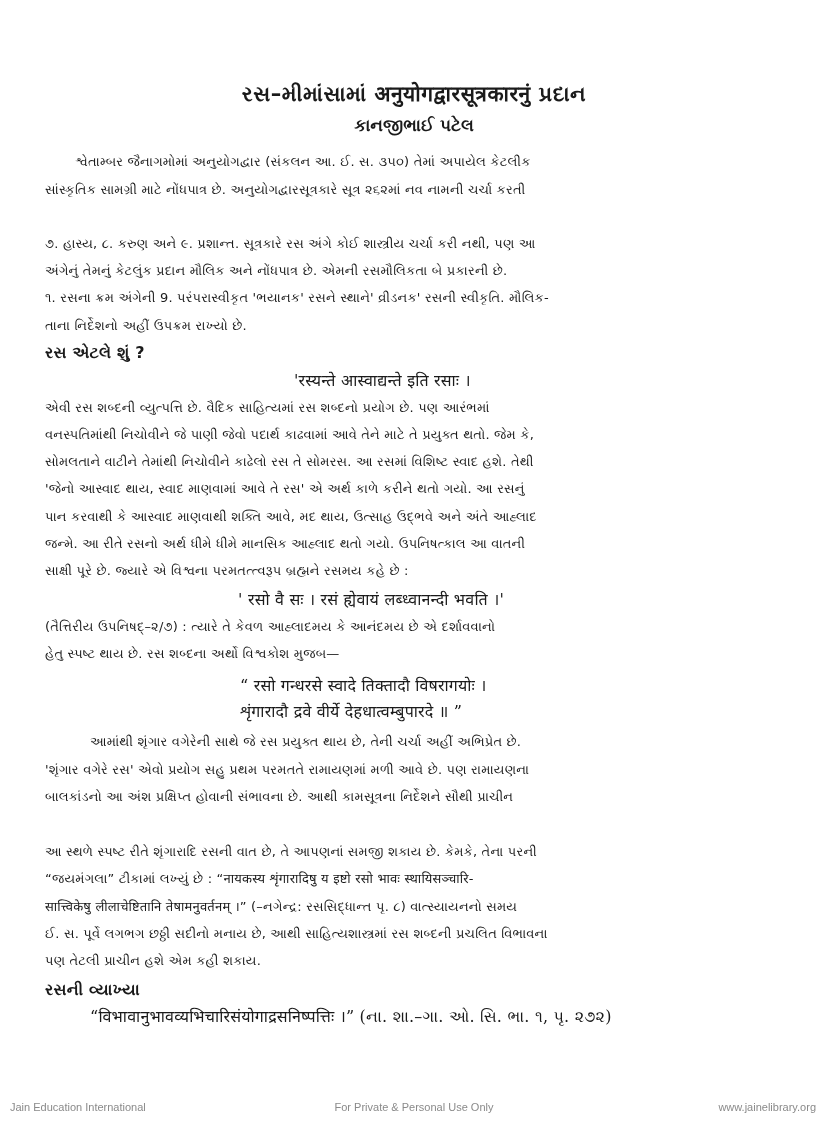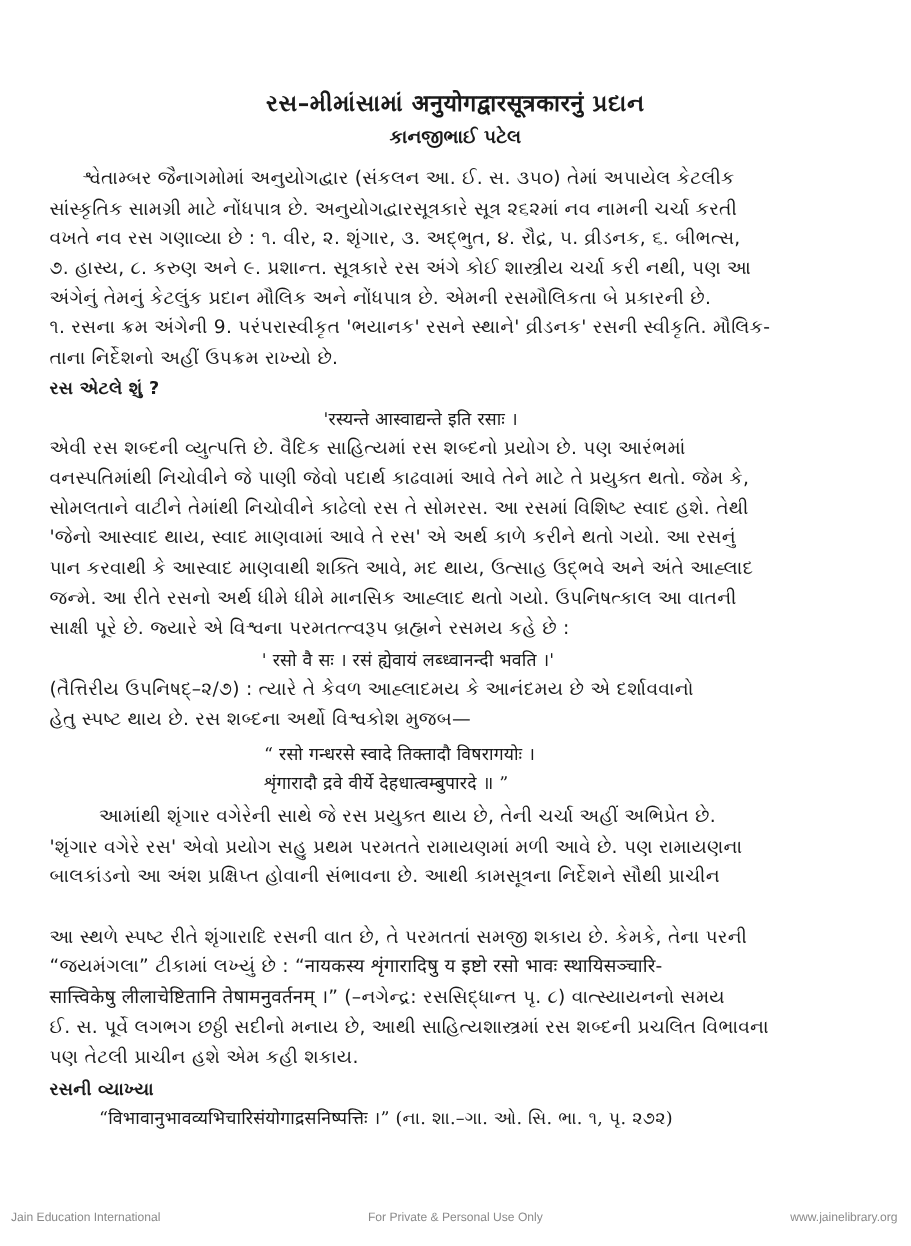--- a/index.html
+++ b/index.html
@@ -17,21 +17,21 @@
     }
     .page {
       position: absolute;
       left: 0; top: 0;
       width: 828px;
       height: 954px;
     }
     .line {
       position: absolute;
       white-space: nowrap;
-      font-size: 17px;
+      font-size: 13px;
       line-height: 20px;
       letter-spacing: 0.2px;
     }
     .title {
       position: absolute;
       top: 80px;
       left: 0;
       width: 828px;
       text-align: center;
       font-size: 21px;
@@ -72,21 +72,20 @@
 </head>
 <body>
 
 <div class="page">
 
   <div class="title">રસ–મીમાંસામાં अनुयोगद्वारसूत्रकारनुं પ્રદાન</div>
   <div class="author">કાનજીભાઈ પટેલ</div>
 
   <div class="line" style="top:152px; left:75px; width:720px;">શ્વેતામ્બર જૈનાગમોમાં અનુયોગદ્વાર (સંકલન આ. ઈ. સ. ૩૫૦) તેમાં અપાયેલ કેટલીક</div>
   <div class="line" style="top:180px; left:45px; width:750px;">સાંસ્કૃતિક સામગ્રી માટે નોંધપાત્ર છે. અનુયોગદ્વારસૂત્રકારે સૂત્ર ૨૬૨માં નવ નામની ચર્ચા કરતી</div>
-  <div class="line" style="top:207px; left:45px; width:750px;">વખતે નવ રસ ગણાવ્યા છે : ૧. વીર, ૨. શૃંગાર, ૩. અદ્ભુત, ૪. રૌદ્ર, ૫. વ્રીડનક, ૬. બીભત્સ,</div>
   <div class="line" style="top:234px; left:45px; width:750px;">૭. હાસ્ય, ૮. કરુણ અને ૯. પ્રશાન્ત. સૂત્રકારે રસ અંગે કોઈ શાસ્ત્રીય ચર્ચા કરી નથી, પણ આ</div>
   <div class="line" style="top:261px; left:45px; width:750px;">અંગેનું તેમનું કેટલુંક પ્રદાન મૌલિક અને નોંધપાત્ર છે. એમની રસમૌલિકતા બે પ્રકારની છે.</div>
   <div class="line" style="top:288px; left:45px; width:750px;">૧. રસના ક્રમ અંગેની 9. પરંપરાસ્વીકૃત 'ભયાનક' રસને સ્થાને' વ્રીડનક' રસની સ્વીકૃતિ. મૌલિક-</div>
   <div class="line" style="top:316px; left:45px;">તાના નિર્દેશનો અહીં ઉપક્રમ રાખ્યો છે.</div>
 
   <div class="line heading" style="top:343px; left:45px;">રસ એટલે શું ?</div>
 
   <div class="line sanskrit" style="top:371px; left:294px;">'रस्यन्ते आस्वाद्यन्ते इति रसाः ।</div>
 
   <div class="line" style="top:398px; left:45px; width:760px;">એવી રસ શબ્દની વ્યુત્પત્તિ છે. વૈદિક સાહિત્યમાં રસ શબ્દનો પ્રયોગ છે. પણ આરંભમાં</div>
@@ -101,21 +100,21 @@
 
   <div class="line" style="top:617px; left:45px; width:760px;">(તૈત્તિરીય ઉપનિષદ્–૨/૭) : ત્યારે તે કેવળ આહ્લાદમય કે આનંદમય છે એ દર્શાવવાનો</div>
   <div class="line" style="top:644px; left:45px;">હેતુ સ્પષ્ટ થાય છે. રસ શબ્દના અર્થો વિશ્વકોશ મુજબ—</div>
 
   <div class="line sanskrit" style="top:676px; left:240px;">“ रसो गन्धरसे स्वादे तिक्तादौ विषरागयोः ।</div>
   <div class="line sanskrit" style="top:702px; left:240px;">शृंगारादौ द्रवे वीर्ये देहधात्वम्बुपारदे ॥ ”</div>
 
   <div class="line" style="top:732px; left:90px; width:715px;">આમાંથી શૃંગાર વગેરેની સાથે જે રસ પ્રયુક્ત થાય છે, તેની ચર્ચા અહીં અભિપ્રેત છે.</div>
   <div class="line" style="top:760px; left:45px; width:760px;">'શૃંગાર વગેરે રસ' એવો પ્રયોગ સહુ પ્રથમ પરમતતે રામાયણમાં મળી આવે છે. પણ રામાયણના</div>
   <div class="line" style="top:787px; left:45px; width:760px;">બાલકાંડનો આ અંશ પ્રક્ષિપ્ત હોવાની સંભાવના છે. આથી કામસૂત્રના નિર્દેશને સૌથી પ્રાચીન</div>
-  <div class="line" style="top:842px; left:45px; width:760px;">આ સ્થળે સ્પષ્ટ રીતે શૃંગારાદિ રસની વાત છે, તે પરમતતાં સમજી શકાય છે. કેમકે, તેના પરની</div>
+  <div class="line" style="top:842px; left:45px; width:760px;">આ સ્થળે સ્પષ્ટ રીતે શૃંગારાદિ રસની વાત છે, તે આપણનાં સમજી શકાય છે. કેમકે, તેના પરની</div>
   <div class="line" style="top:869px; left:45px; width:760px;">“જયમંગલા” ટીકામાં લખ્યું છે : “नायकस्य शृंगारादिषु य इष्टो रसो भावः स्थायिसञ्चारि-</div>
   <div class="line" style="top:897px; left:45px; width:760px;">सात्त्विकेषु लीलाचेष्टितानि तेषामनुवर्तनम् ।” (–નગેન્દ્ર: રસસિદ્ધાન્ત પૃ. ૮) વાત્સ્યાયનનો સમય</div>
   <div class="line" style="top:924px; left:45px; width:760px;">ઈ. સ. પૂર્વે લગભગ છઠ્ઠી સદીનો મનાય છે, આથી સાહિત્યશાસ્ત્રમાં રસ શબ્દની પ્રચલિત વિભાવના</div>
   <div class="line" style="top:951px; left:45px;">પણ તેટલી પ્રાચીન હશે એમ કહી શકાય.</div>
 
   <div class="line heading" style="top:980px; left:45px;">રસની વ્યાખ્યા</div>
   <div class="line sanskrit" style="top:1007px; left:90px;">“विभावानुभावव्यभिचारिसंयोगाद्रसनिष्पत्तिः ।” (ના. શા.–ગા. ઓ. સિ. ભા. ૧, પૃ. ૨૭૨)</div>
 
   <div class="footer footer-left">Jain Education International</div>
   <div class="footer footer-center">For Private &amp; Personal Use Only</div>

